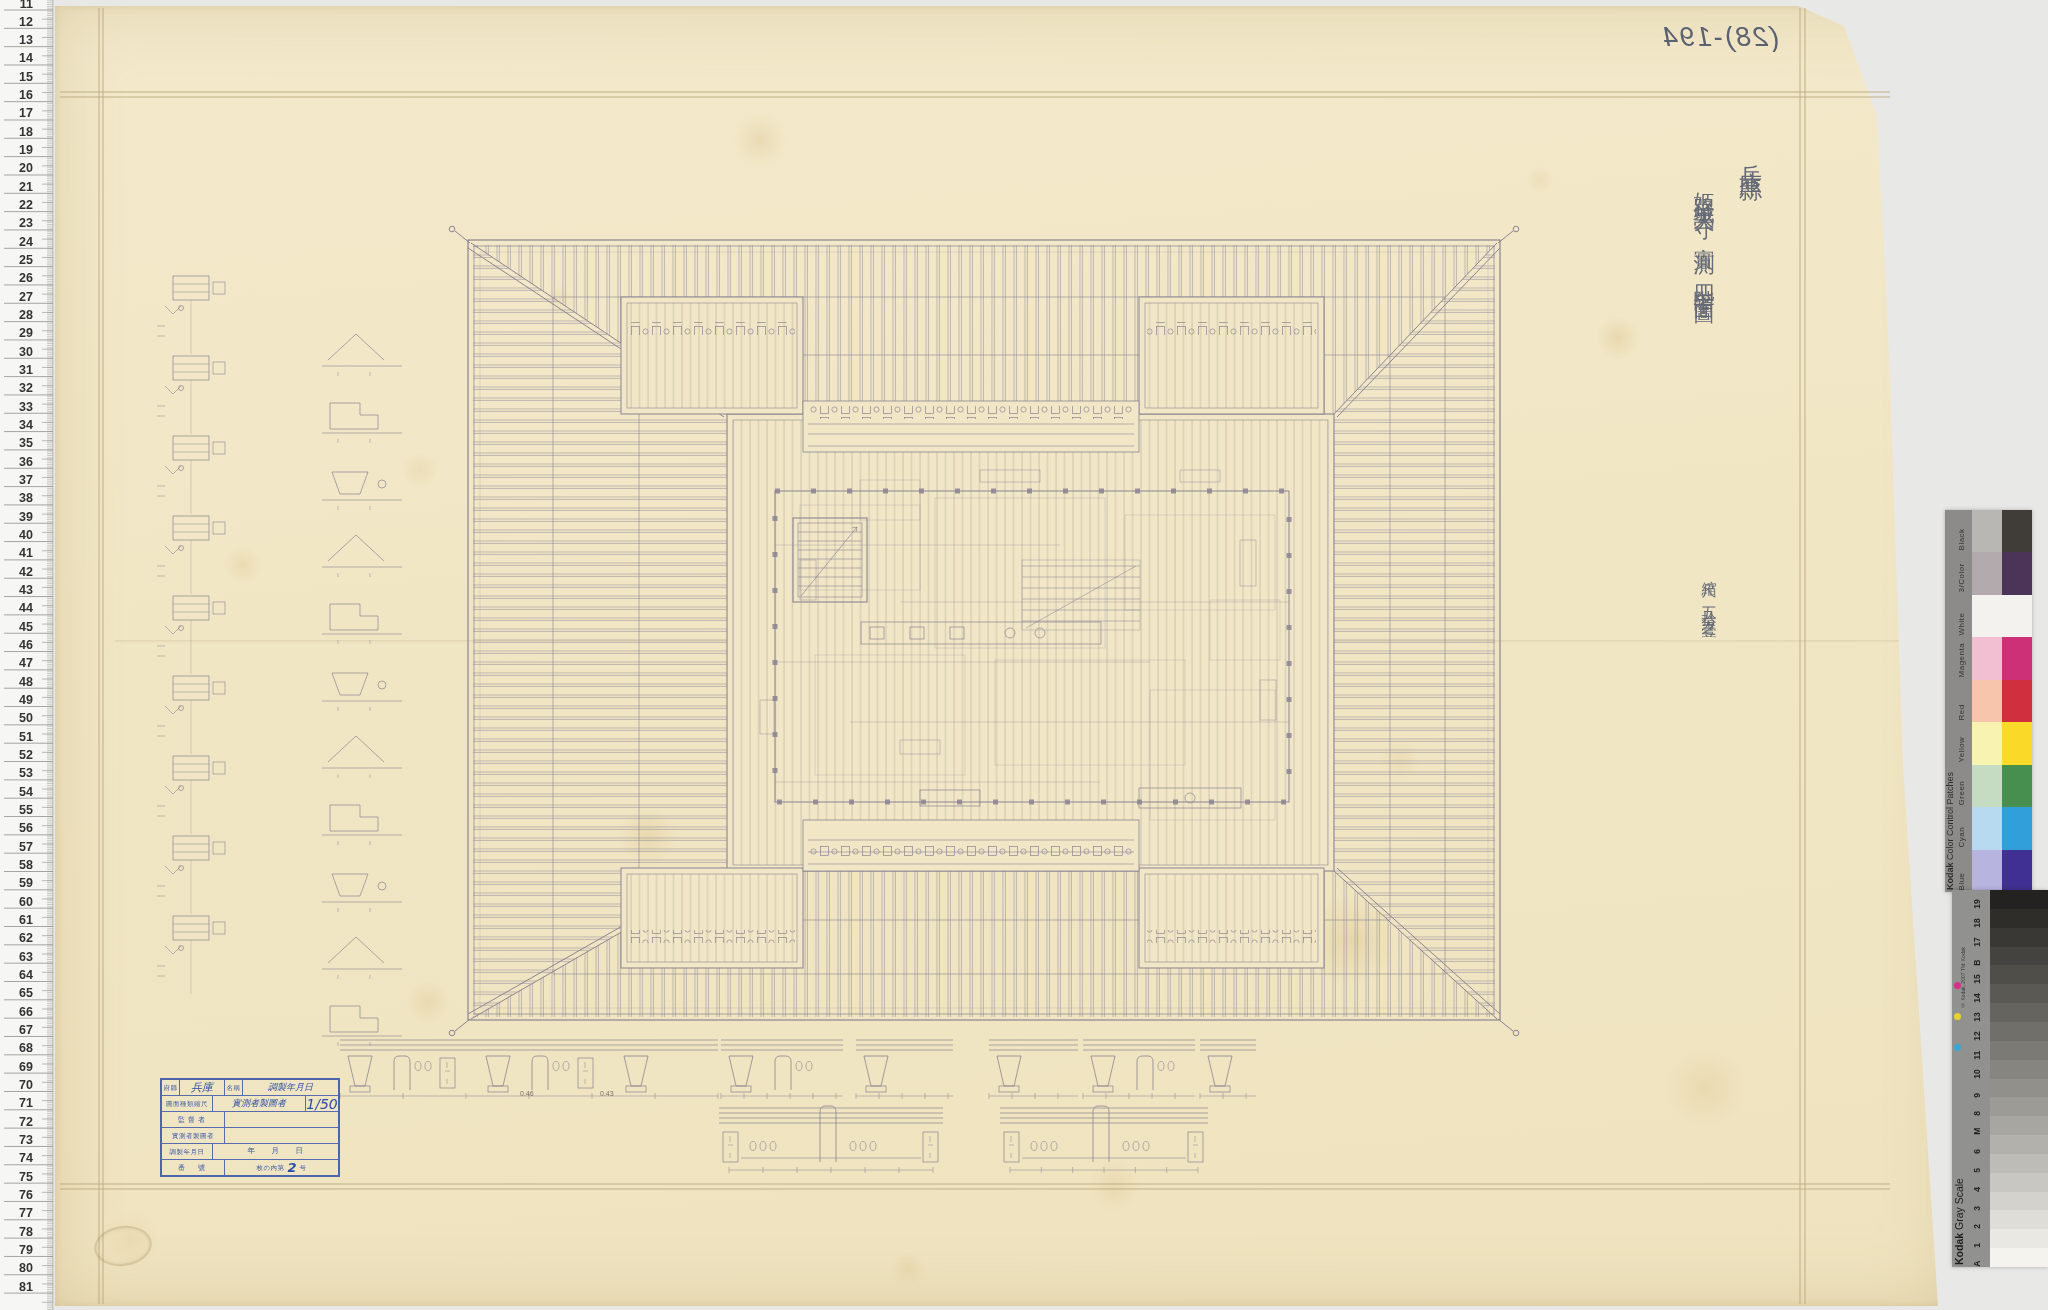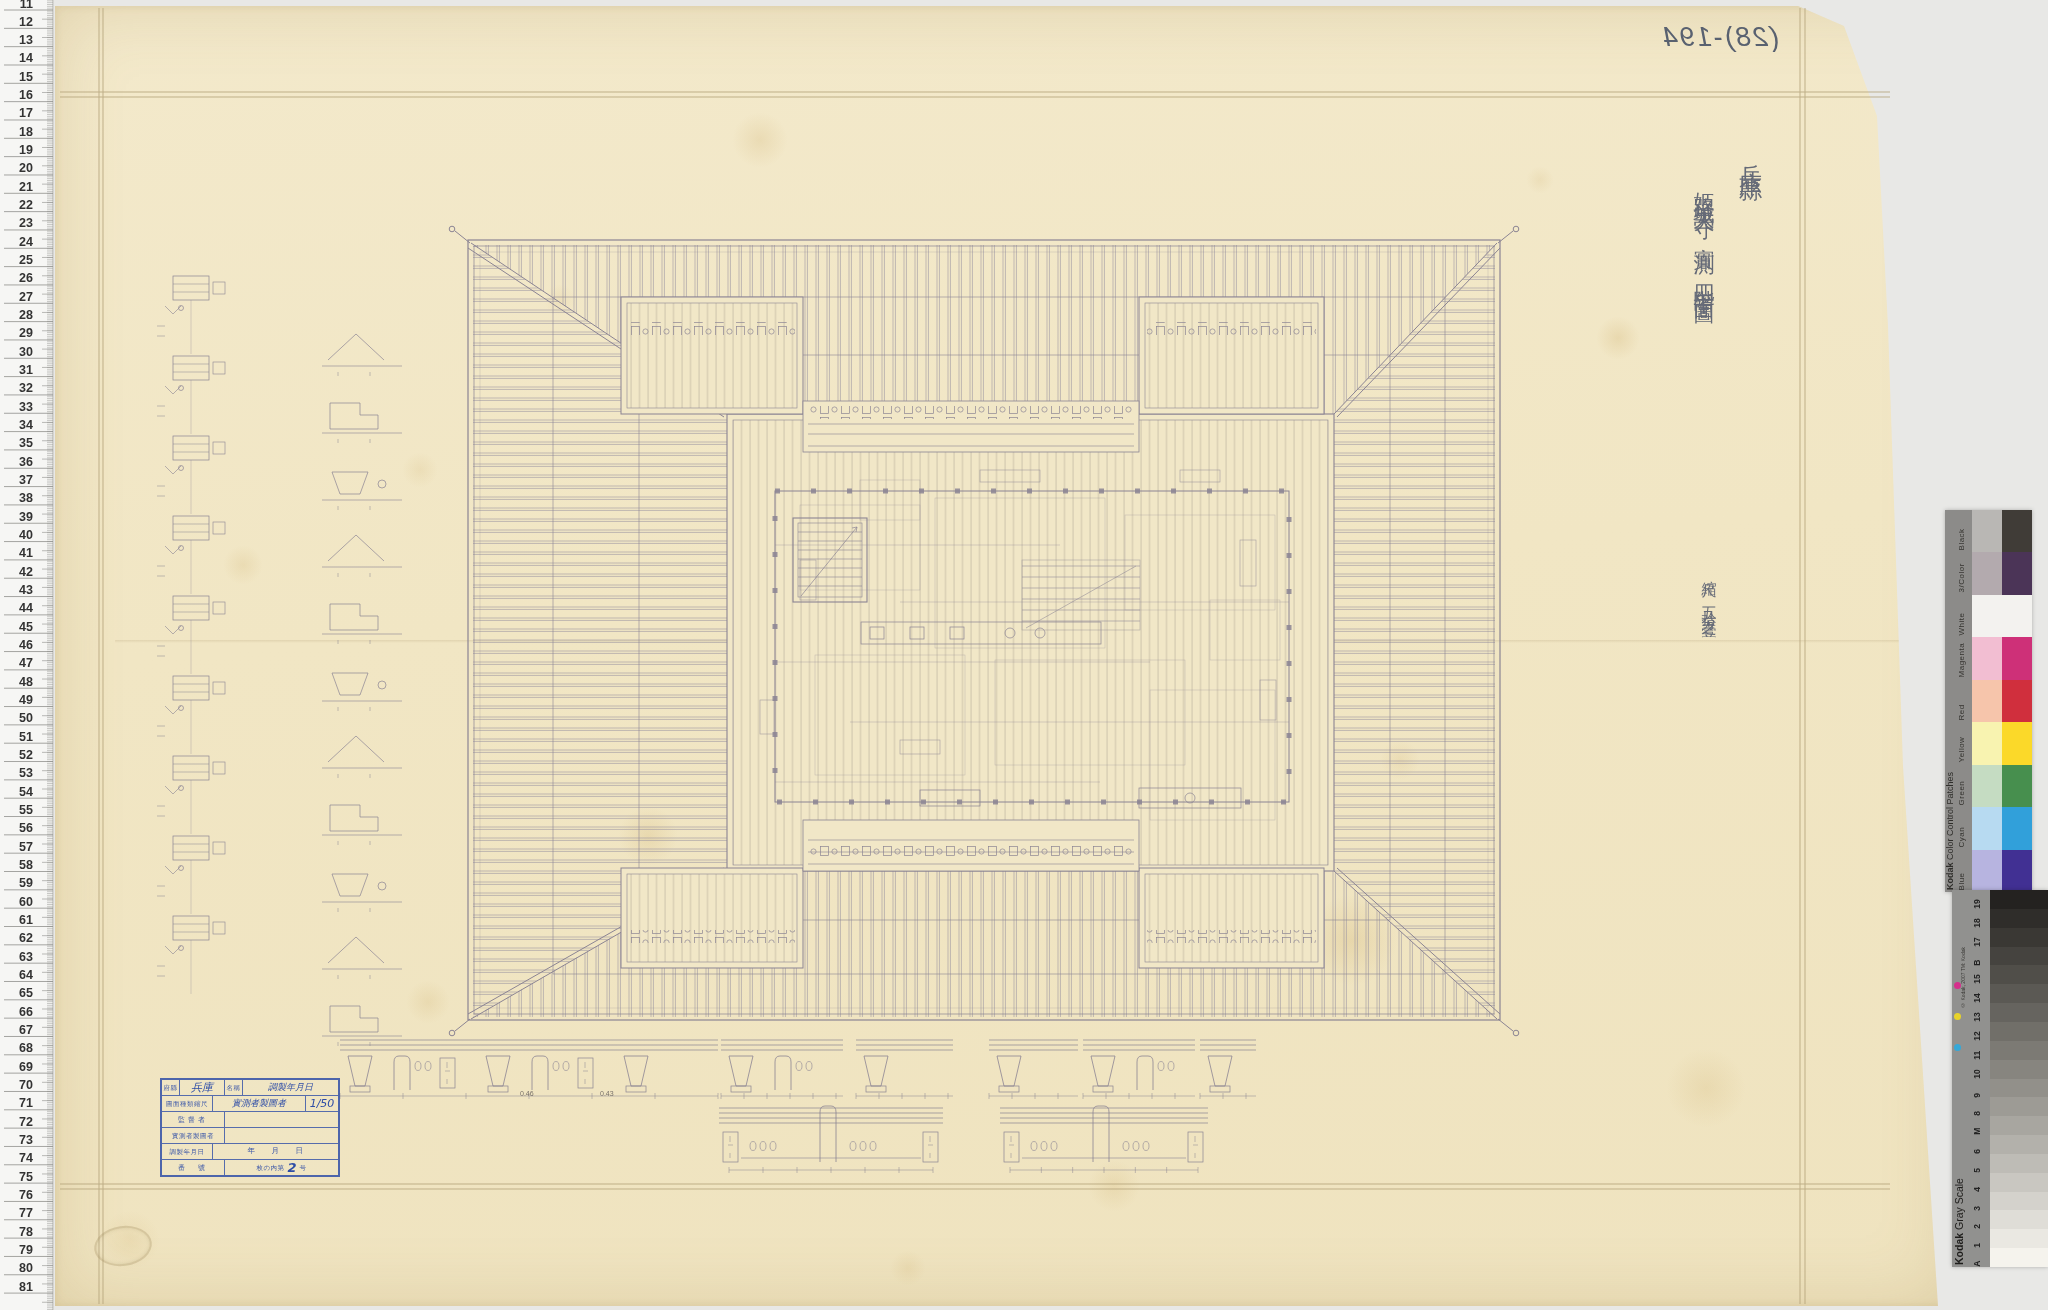--- a/index.html
+++ b/index.html
@@ -1491,21 +1491,21 @@
 <div id="title-block">
   <div class="row">
     <div class="cell lbl" style="width:15px">府縣</div>
     <div class="cell hand" style="width:42px;font-size:11px;font-weight:400">兵庫</div>
     <div class="cell lbl" style="width:15px">名稱</div>
     <div class="cell hand" style="flex:1;font-size:9px">調製年月日</div>
   </div>
   <div class="row">
     <div class="cell lbl" style="width:48px">圖面種類縮尺</div>
     <div class="cell hand" style="flex:1;font-size:9px">實測者製圖者</div>
-    <div class="cell hand" style="width:30px;font-size:11px">1/50</div>
+    <div class="cell hand" style="width:30px;font-size:14px">1/50</div>
   </div>
   <div class="row">
     <div class="cell lblj" style="width:60px">監督者</div>
     <div class="cell" style="flex:1"></div>
   </div>
   <div class="row">
     <div class="cell lbl" style="width:60px">實測者製圖者</div>
     <div class="cell" style="flex:1"></div>
   </div>
   <div class="row">

